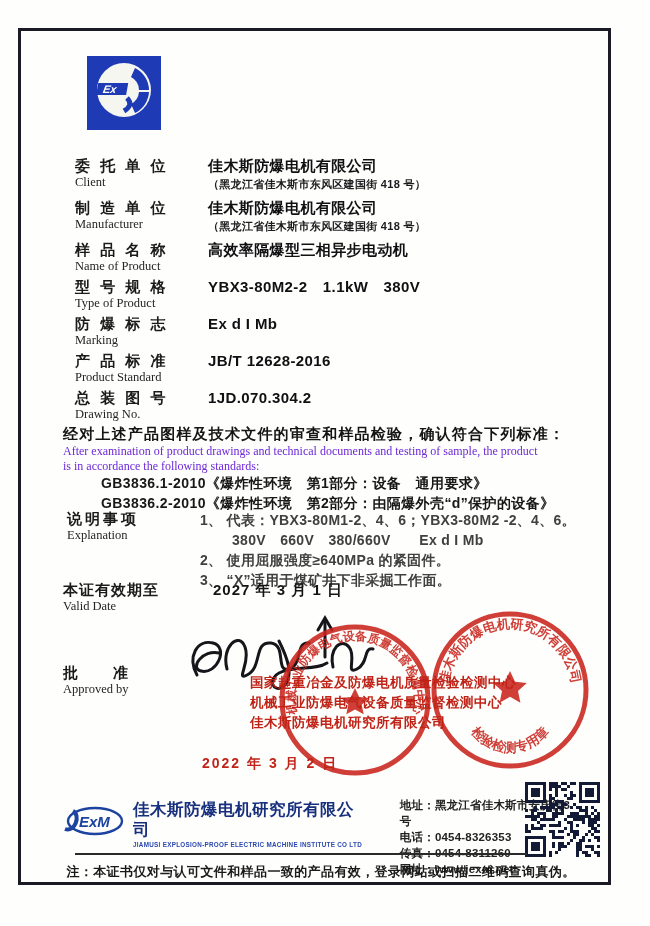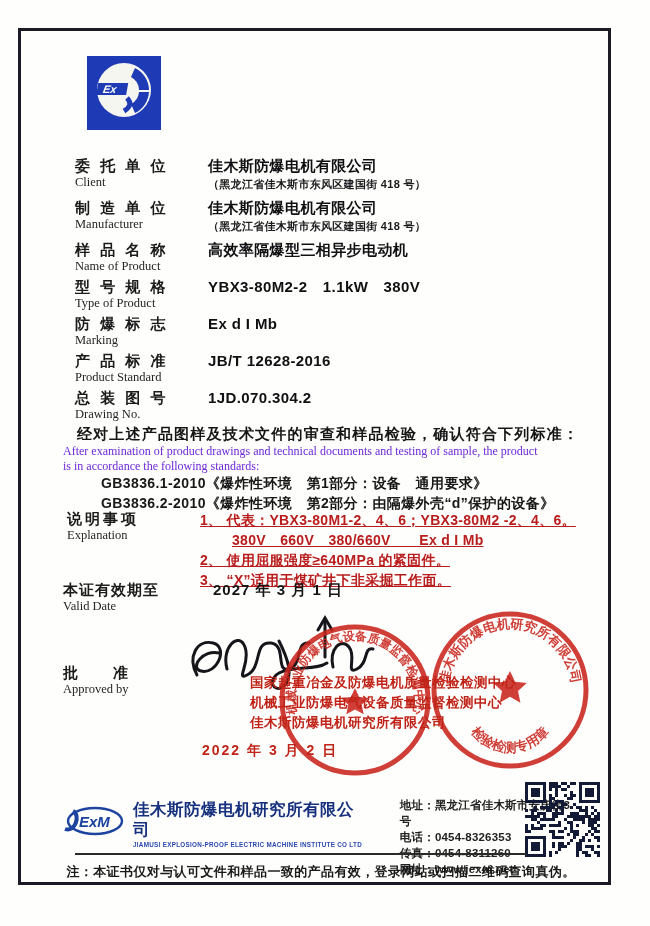--- a/index.html
+++ b/index.html
@@ -32,47 +32,47 @@
   .fields{position:absolute;left:42px;top:126px;width:525px;margin-left:12px;}
   .frow{display:flex;margin-bottom:4px;}
   .frow.gap{margin-bottom:7px;}
   .flabel{width:133px;flex:none;}
   .flabel .cn{font-size:15px;font-weight:bold;letter-spacing:3px;color:#1b1b1b;line-height:18px;}
   .flabel .en{font-family:"Liberation Serif","DejaVu Serif",serif;font-size:12.5px;color:#242424;line-height:15px;}
   .fvalue .main{font-size:15px;font-weight:bold;color:#101012;line-height:18px;letter-spacing:.4px;}
   .fvalue .sub{font-size:11px;font-weight:bold;color:#1c1c1e;line-height:15px;margin-top:2px;letter-spacing:.3px;}
   
   .statement{position:absolute;left:42px;top:393px;width:530px;}
-  .st-cn{font-size:15px;font-weight:bold;letter-spacing:1.2px;color:#151515;line-height:20px;text-align:center;}
+  .st-cn{font-size:15px;font-weight:bold;letter-spacing:1.2px;color:#151515;line-height:20px;}
   .st-en{font-family:"Liberation Serif","DejaVu Serif",serif;font-size:12px;line-height:14.5px;color:#6d28d9;}
   .st-std{font-size:14px;font-weight:bold;color:#181818;line-height:20px;padding-left:38px;letter-spacing:.4px;}
   .st-std:first-of-type{margin-top:3px;}
   
   .explain{position:absolute;left:46px;top:479px;width:530px;display:flex;}
   .exp-items{flex:1;}
-  .exp-line{font-size:14px;font-weight:bold;color:#b91c1c;line-height:20px;letter-spacing:.3px;text-decoration:underline;}
+  .exp-line{font-size:14px;font-weight:bold;color:#404040;line-height:20px;letter-spacing:.3px;}
   .exp-line.cont{padding-left:32px;}
   
   .valid{position:absolute;left:42px;top:550px;width:530px;display:flex;}
   .valid .flabel{width:150px;}
   .valid .val{font-size:15px;font-weight:bold;letter-spacing:1px;}
   .approval{position:absolute;left:42px;top:596px;width:300px;display:flex;}
   .approval .flabel{width:120px;margin-top:37px;}
   .approval .flabel .cn{letter-spacing:10px;}
   .signature{position:absolute;left:120px;top:-14px;}
   
   .stamps{position:absolute;left:225px;top:588px;width:370px;height:190px;}
   .stamp{position:absolute;opacity:.88;}
   .stamp-left{left:31px;top:3px;}
   .stamp-right{left:183px;top:-10px;}
   .stamp-text{
     position:absolute;left:4px;top:54px;width:360px;
     color:#c02418;font-weight:bold;font-size:13.5px;line-height:20px;letter-spacing:.5px;
   }
-  .stamp-date{margin-top:7px;text-indent:-48px;font-size:14px;letter-spacing:2px;}
+  .stamp-date{margin-top:20px;text-indent:-48px;font-size:14px;letter-spacing:2px;}
   
   .footer{position:absolute;left:40px;top:768px;width:520px;}
   .f-main{display:flex;align-items:flex-start;}
   .exm-logo{flex:none;margin-top:4px;}
   .f-company{margin-left:8px;}
   .f-company .cn{font-size:16.5px;font-weight:bold;color:#17307e;letter-spacing:.5px;line-height:20px;}
   .f-company .en{font-size:6.3px;font-weight:bold;color:#2a48ae;letter-spacing:.3px;margin-top:2px;}
   .f-contacts{margin-left:30px;margin-top:-2px;}
   .c-row{font-size:11.5px;font-weight:bold;color:#222;line-height:16px;letter-spacing:.2px;}
   .qr{position:absolute;left:464px;top:-17px;width:75px;height:75px;}

